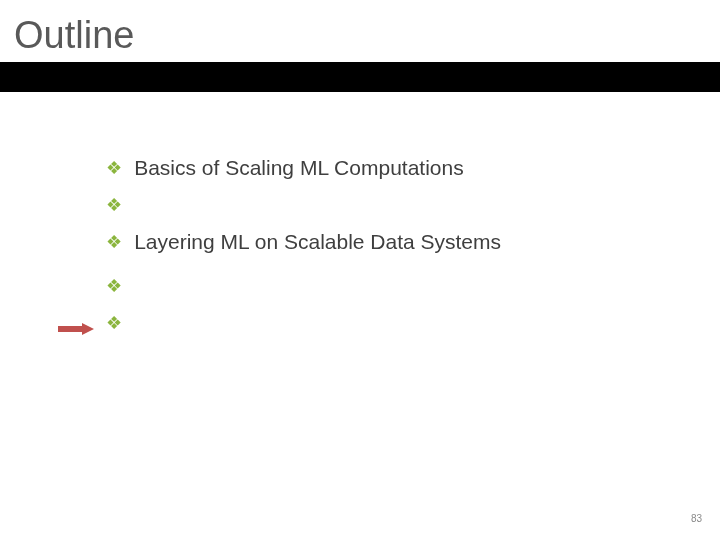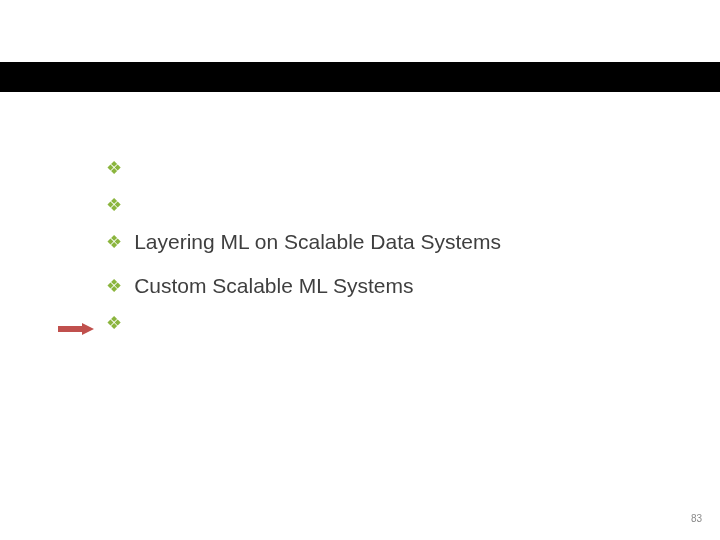--- a/index.html
+++ b/index.html
@@ -84,41 +84,42 @@
     right: 18px;
     bottom: 16px;
     font-size: 10px;
     color: #8a8a8a;
   }
 </style>
 </head>
 <body>
 
 <div class="header">
+  <div class="title">Outline</div>
   <div class="underline"></div>
 </div>
 
 <div class="arrow">
   <div class="arrow-stem"></div>
   <div class="arrow-head"></div>
 </div>
 
 <div class="content">
   <div class="item">
     <span class="bullet">❖</span>
+    <span class="label">Basics of Scaling ML Computations</span>
   </div>
   <div class="item">
     <span class="bullet">❖</span>
   </div>
   <div class="item">
     <span class="bullet">❖</span>
     <span class="label">Layering ML on Scalable Data Systems</span>
   </div>
   <div class="item">
     <span class="bullet">❖</span>
-    <span class="label">Custom Scalable ML Systems</span>
   </div>
   <div class="item">
     <span class="bullet">❖</span>
   </div>
 </div>
 
 <div class="pagenum">83</div>
 
 </body></html>

